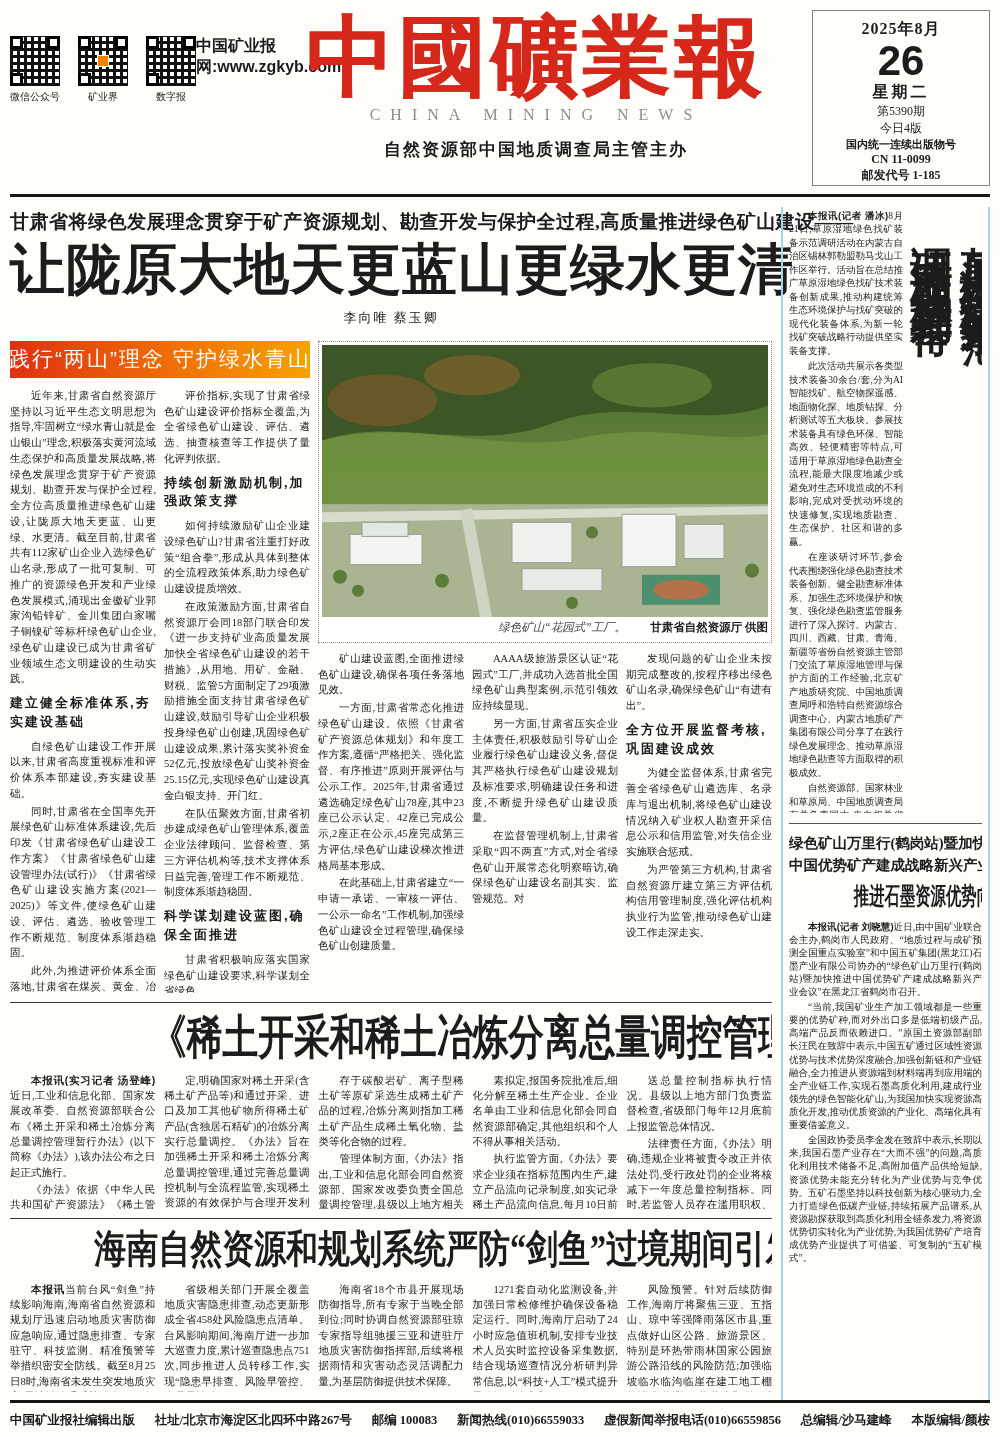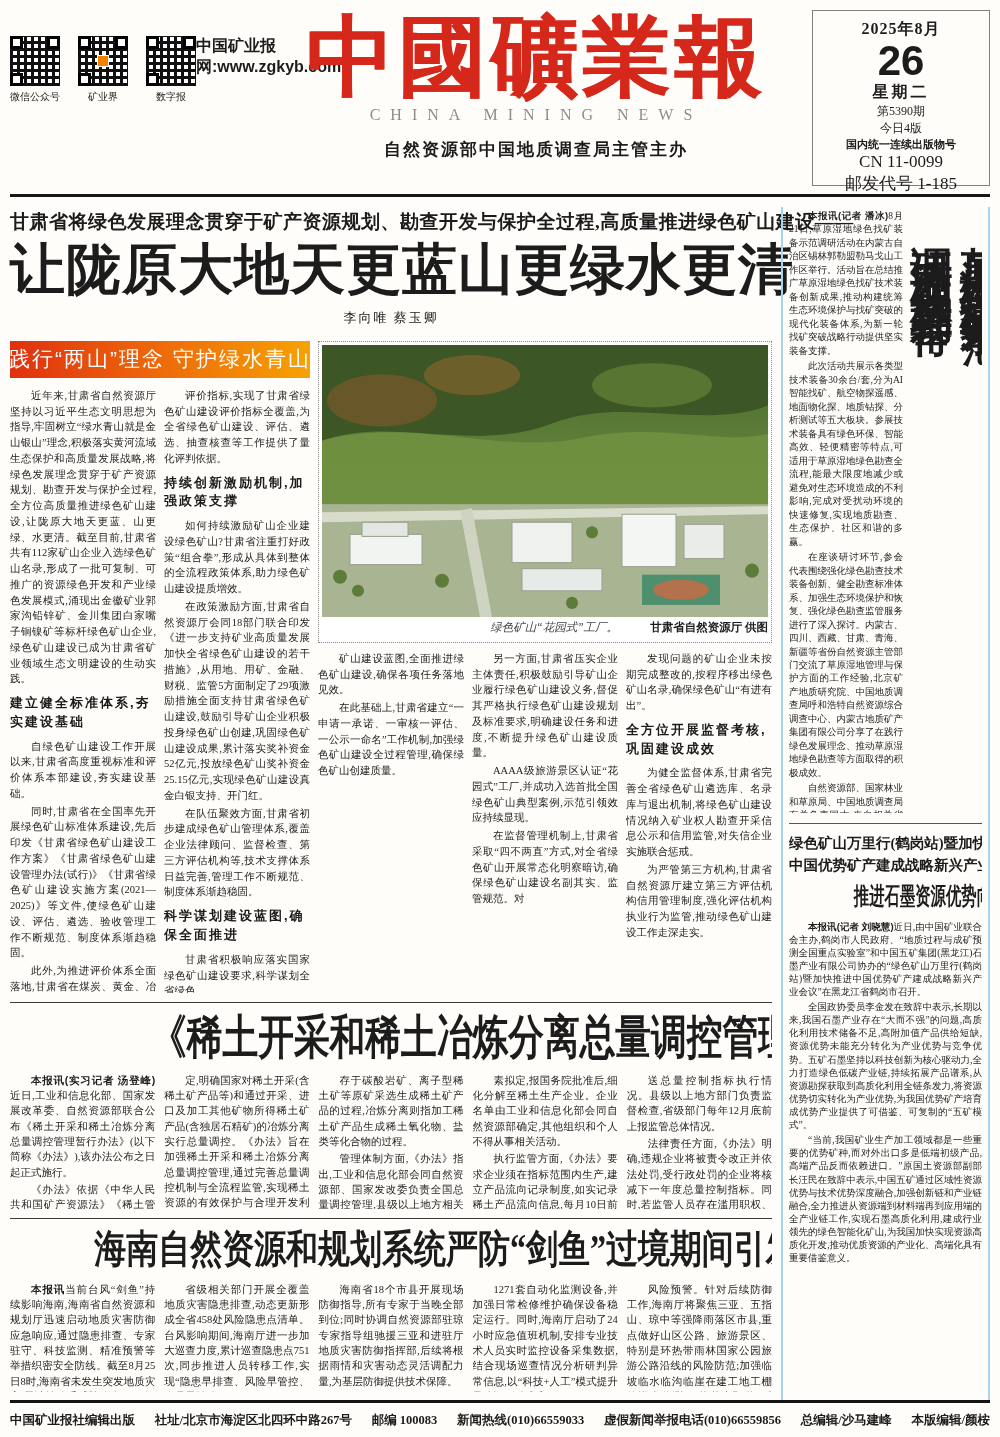--- a/index.html
+++ b/index.html
@@ -25,21 +25,21 @@
               font-family:"Liberation Serif", serif; text-shadow:1px 0 0 #d5281b; white-space:nowrap; }
   .brand-en { font-size:16px; letter-spacing:10px; color:#8d8d8d; margin-top:2px; font-family:Liberation Serif, serif; }
   .sponsor { font-size:17px; font-weight:bold; margin-top:14px; letter-spacing:2px; }
   .date-box { border:1px solid #808080; padding:8px 6px; text-align:center; height:176px;
               display:flex; flex-direction:column; justify-content:space-between;align-items:center; }
   .db-l1 { font-size:16px; font-weight:bold; letter-spacing:1px; }
   .db-day { font-size:42px; font-weight:bold; line-height:1; font-family:"Liberation Sans", sans-serif; }
   .db-week { font-size:16px; font-weight:bold; letter-spacing:3px; }
   .db-issue, .db-pages { font-size:12px; }
   .db-pub { font-size:11px; font-weight:bold; }
-  .db-cn, .db-post { font-size:17px; font-weight:normal; }
+  .db-cn, .db-post { font-size:12px; font-weight:bold; }
   .rule-thick { height:3px; background:#171717; margin:6px 10px 0; }
 
   
   .content { display:flex; gap:9px; padding:10px 10px 0; flex:1; }
   .main { width:762px; flex:0 0 762px; }
   .rail { flex:1; border-left:2px solid #a6d4ea; border-right:2px solid #a6d4ea; padding:2px 6px 0; overflow:hidden; }
 
   
   .kicker { font-size:19px; font-weight:bold; letter-spacing:0.5px; padding:2px 0 6px; white-space:nowrap; }
   .headline1 { font-family:"Liberation Sans", sans-serif; font-weight:900; font-size:55px; line-height:1.05;
@@ -49,21 +49,21 @@
   .lcol { flex:0 0 146px; width:146px; overflow:hidden; font-size:10.5px; line-height:1.5; text-align:justify; }
   .lcol.first2 { padding-top:47px; }
   .lcol.under { padding-top:310px; }
   .badge { position:absolute; top:0; left:0; width:300px; height:37px;
            background:linear-gradient(90deg,#e03010,#ee6a0a,#f6a201);
            color:#fff; font-family:"Liberation Sans", sans-serif; font-weight:normal; font-size:21px;
            display:flex; align-items:center; justify-content:center; letter-spacing:2px; white-space:nowrap; }
   .photo-box { position:absolute; top:0; left:308px; width:454px; height:302px;
                border:1px dotted #8a8a8a; padding:3px; background:#fff; }
   .photo-box svg { display:block; width:100%; height:272px; }
-  .caption-row { display:flex; justify-content:flex-end; gap:32px; align-items:center; height:22px; font-size:11.5px; }
+  .caption-row { display:flex; justify-content:flex-end; gap:24px; align-items:center; height:22px; font-size:11.5px; }
   .cap-text { font-style:italic; color:#444; }
   .cap-credit { font-weight:bold; }
   .p { text-indent:2em; margin-bottom:2px; }
   .colhead { font-family:"Liberation Sans", sans-serif; font-weight:bold; font-size:13px; line-height:1.45;
              letter-spacing:2px; margin:7px 0; text-align:left; }
 
   .hr-thin { border-top:1.5px solid #3a3a3a; margin:9px 0 7px; }
 
   .headline2-wrap, .headline3-wrap { overflow:hidden; text-align:center; }
   .headline2 { display:inline-block; font-size:47px; font-weight:900; white-space:nowrap;
@@ -207,25 +207,26 @@
               <p class="p">评价指标,实现了甘肃省绿色矿山建设评价指标全覆盖,为全省绿色矿山建设、评估、遴选、抽查核查等工作提供了量化评判依据。</p>
               <div class="colhead">持续创新激励机制,加强政策支撑</div>
               <p class="p">如何持续激励矿山企业建设绿色矿山?甘肃省注重打好政策“组合拳”,形成从具体到整体的全流程政策体系,助力绿色矿山建设提质增效。</p>
               <p class="p">在政策激励方面,甘肃省自然资源厅会同18部门联合印发《进一步支持矿业高质量发展加快全省绿色矿山建设的若干措施》,从用地、用矿、金融、财税、监管5方面制定了29项激励措施全面支持甘肃省绿色矿山建设,鼓励引导矿山企业积极投身绿色矿山创建,巩固绿色矿山建设成果,累计落实奖补资金52亿元,投放绿色矿山奖补资金25.15亿元,实现绿色矿山建设真金白银支持、开门红。</p>
               <p class="p">在队伍聚效方面,甘肃省初步建成绿色矿山管理体系,覆盖企业法律顾问、监督检查、第三方评估机构等,技术支撑体系日益完善,管理工作不断规范、制度体系渐趋稳固。</p>
               <div class="colhead">科学谋划建设蓝图,确保全面推进</div>
               <p class="p">甘肃省积极响应落实国家绿色矿山建设要求,科学谋划全省绿色</p>
             </div>
           <div class="lcol under">
               <p class="p">矿山建设蓝图,全面推进绿色矿山建设,确保各项任务落地见效。</p>
+              <p class="p">一方面,甘肃省常态化推进绿色矿山建设。依照《甘肃省矿产资源总体规划》和年度工作方案,遵循“严格把关、强化监督、有序推进”原则开展评估与公示工作。2025年,甘肃省通过遴选确定绿色矿山78座,其中23座已公示认定、42座已完成公示,2座正在公示,45座完成第三方评估,绿色矿山建设梯次推进格局基本形成。</p>
               <p class="p">在此基础上,甘肃省建立“一申请一承诺、一审核一评估、一公示一命名”工作机制,加强绿色矿山建设全过程管理,确保绿色矿山创建质量。</p>
             </div>
           <div class="lcol under">
+              <p class="p">AAAA级旅游景区认证“花园式”工厂,并成功入选首批全国绿色矿山典型案例,示范引领效应持续显现。</p>
               <p class="p">另一方面,甘肃省压实企业主体责任,积极鼓励引导矿山企业履行绿色矿山建设义务,督促其严格执行绿色矿山建设规划及标准要求,明确建设任务和进度,不断提升绿色矿山建设质量。</p>
-              <p class="p">AAAA级旅游景区认证“花园式”工厂,并成功入选首批全国绿色矿山典型案例,示范引领效应持续显现。</p>
               <p class="p">在监督管理机制上,甘肃省采取“四不两直”方式,对全省绿色矿山开展常态化明察暗访,确保绿色矿山建设名副其实、监管规范。对</p>
             </div>
           <div class="lcol under">
               <p class="p">发现问题的矿山企业未按期完成整改的,按程序移出绿色矿山名录,确保绿色矿山“有进有出”。</p>
               <div class="colhead">全方位开展监督考核,巩固建设成效</div>
               <p class="p">为健全监督体系,甘肃省完善全省绿色矿山遴选库、名录库与退出机制,将绿色矿山建设情况纳入矿业权人勘查开采信息公示和信用监管,对失信企业实施联合惩戒。</p>
               <p class="p">为严管第三方机构,甘肃省自然资源厅建立第三方评估机构信用管理制度,强化评估机构执业行为监管,推动绿色矿山建设工作走深走实。</p>
             </div>
         </div>
       </div>
@@ -295,22 +296,22 @@
       </div>
 
       <div class="rail-divider"></div>
 
       <div>
         <div class="shoulder">绿色矿山万里行(鹤岗站)暨加快推进</div>
         <div class="shoulder">中国优势矿产建成战略新兴产业会议召开</div>
         <div class="headline4-wrap"><span class="headline4">推进石墨资源优势向产业优势转化</span></div>
         <div class="rail-body">
             <p class="p"><b>本报讯(记者 刘晓慧)</b>近日,由中国矿业联合会主办,鹤岗市人民政府、“地质过程与成矿预测全国重点实验室”和中国五矿集团(黑龙江)石墨产业有限公司协办的“绿色矿山万里行(鹤岗站)暨加快推进中国优势矿产建成战略新兴产业会议”在黑龙江省鹤岗市召开。</p>
+            <p class="p">“当前,我国矿业生产加工领域都是一些重要的优势矿种,而对外出口多是低端初级产品,高端产品反而依赖进口。”原国土资源部副部长汪民在致辞中表示,中国五矿通过区域性资源优势与技术优势深度融合,加强创新链和产业链融合,全力推进从资源端到材料端再到应用端的全产业链工作,实现石墨高质化利用,建成行业领先的绿色智能化矿山,为我国加快实现资源高质化开发,推动优质资源的产业化、高端化具有重要借鉴意义。</p>
             <p class="p">全国政协委员李金发在致辞中表示,长期以来,我国石墨产业存在“大而不强”的问题,高质化利用技术储备不足,高附加值产品供给短缺,资源优势未能充分转化为产业优势与竞争优势。五矿石墨坚持以科技创新为核心驱动力,全力打造绿色低碳产业链,持续拓展产品谱系,从资源勘探获取到高质化利用全链条发力,将资源优势切实转化为产业优势,为我国优势矿产培育成优势产业提供了可借鉴、可复制的“五矿模式”。</p>
-            <p class="p">“当前,我国矿业生产加工领域都是一些重要的优势矿种,而对外出口多是低端初级产品,高端产品反而依赖进口。”原国土资源部副部长汪民在致辞中表示,中国五矿通过区域性资源优势与技术优势深度融合,加强创新链和产业链融合,全力推进从资源端到材料端再到应用端的全产业链工作,实现石墨高质化利用,建成行业领先的绿色智能化矿山,为我国加快实现资源高质化开发,推动优质资源的产业化、高端化具有重要借鉴意义。</p>
           </div>
       </div>
     </div>
   </div>
 
   <div class="footer">
     <span>中国矿业报社编辑出版</span>
     <span>社址/北京市海淀区北四环中路267号</span>
     <span>邮编 100083</span>
     <span>新闻热线(010)66559033</span>

